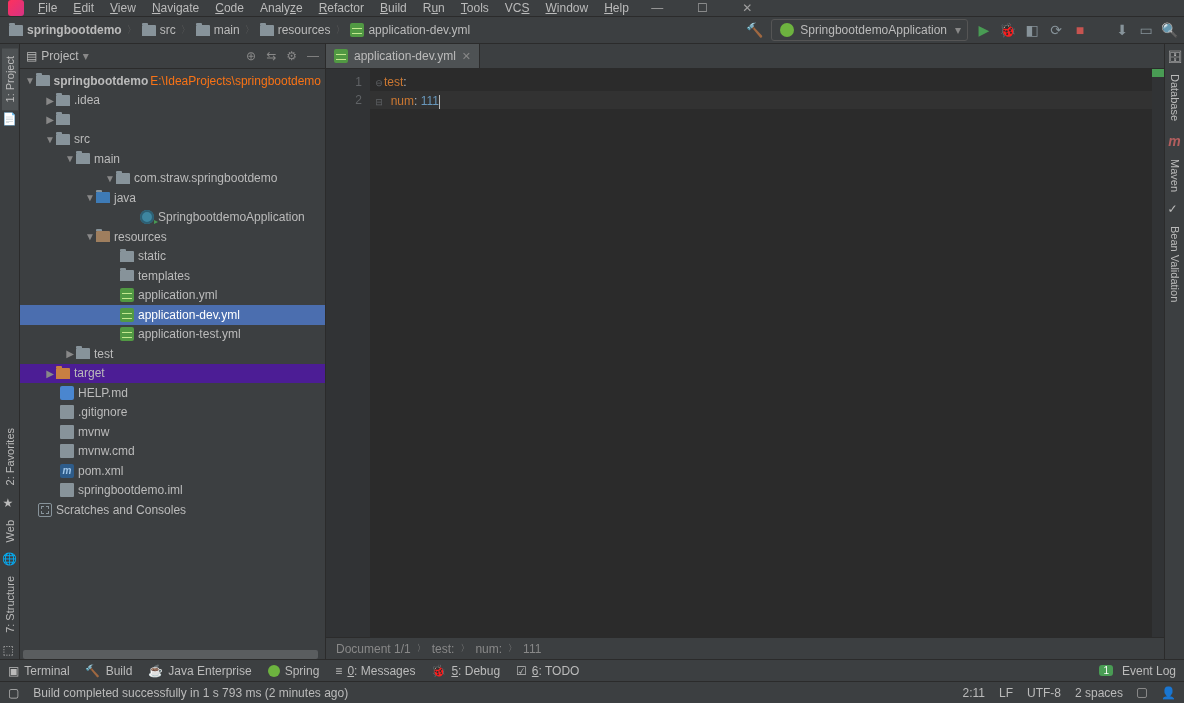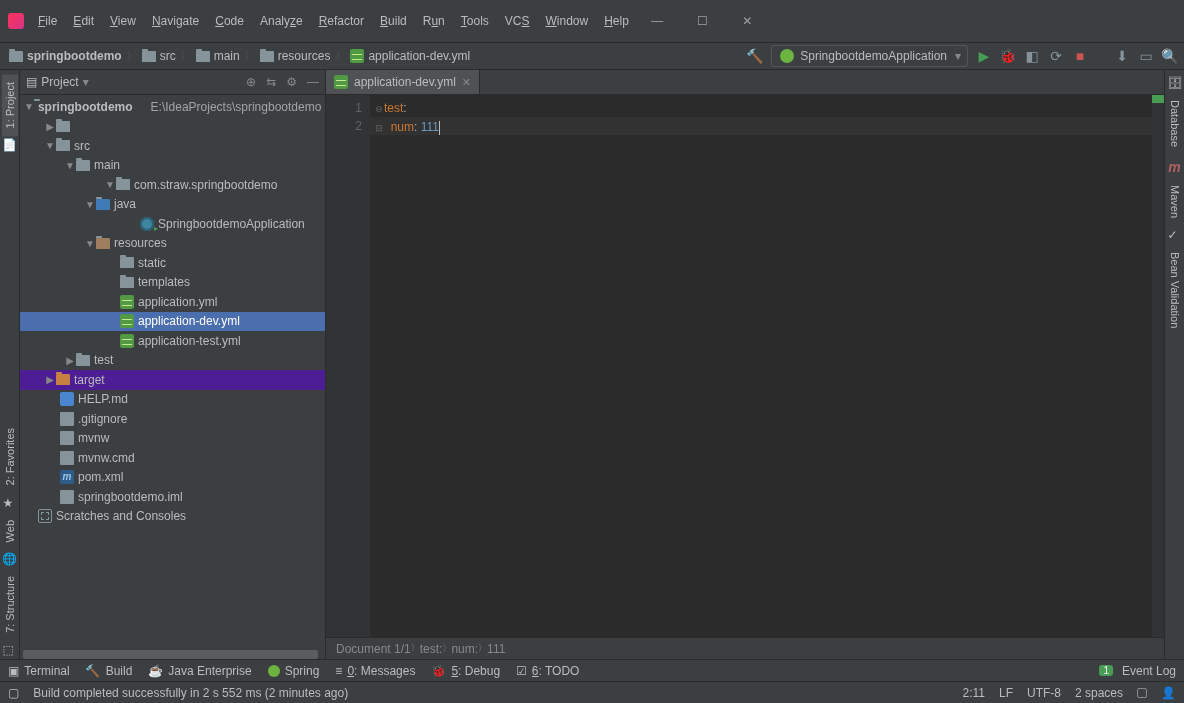--- a/index.html
+++ b/index.html
@@ -1,17 +1,17 @@
 <!DOCTYPE html>
 <html><head>
 <meta charset="utf-8">
 <style>
 *{box-sizing:border-box;margin:0;padding:0;font-family:"Segoe UI",Arial,sans-serif;font-size:12px;user-select:none}
 body{width:1184px;height:703px;background:#3c3f41;color:#bbbbbb;overflow:hidden;display:flex;flex-direction:column}
-.titlebar{height:43px;background:#3c3f41;display:flex;align-items:center;border-bottom:1px solid #2b2b2b}
+.titlebar{height:17px;background:#3c3f41;display:flex;align-items:center;border-bottom:1px solid #2b2b2b}
 .app-icon{width:16px;height:16px;margin:0 8px;background:linear-gradient(135deg,#fe315d,#d63384);border-radius:3px}
 .menu{display:flex;gap:4px}
 .menu span{padding:3px 6px;cursor:pointer}
 .menu u{text-decoration:underline}
 .title-text{flex:1;text-align:center;color:#808080;padding:0 10px;white-space:nowrap;overflow:hidden}
 .win-controls{display:flex}
 .win-btn{width:45px;height:27px;display:flex;align-items:center;justify-content:center;cursor:pointer;color:#a0a0a0}
 .navbar{height:27px;background:#3c3f41;display:flex;align-items:center;padding:0 6px;border-bottom:1px solid #2b2b2b}
 .bc{display:flex;align-items:center;gap:2px}
 .bc-item{display:flex;align-items:center;gap:4px;padding:2px 3px}
@@ -41,21 +41,21 @@
 .pane-header .icons{margin-left:auto;display:flex;gap:10px;color:#888}
 .pane-header .icons span{cursor:pointer}
 .tree{flex:1;overflow:auto;padding:2px 0}
 .tree-row{display:flex;align-items:center;height:19.5px;padding-right:4px;white-space:nowrap;cursor:pointer}
 .tree-row.selected{background:#4b6eaf;color:#fff}
 .tree-row.focused{background:#4c1d95}
 .arrow{width:12px;text-align:center;color:#888;font-size:10px}
 .arrow.open::before{content:"▼"}
 .arrow.closed::before{content:"▶"}
 .tree-label{margin-left:4px}
-.tree-hint{color:#a3a3a3;margin-left:18px}
+.tree-hint{color:#f97316;margin-left:2px}
 .file-icon{width:14px;height:14px;background:#87939a;border-radius:1px;display:inline-block}
 .java-icon{width:14px;height:14px;background:#3e86a0;border-radius:50%;display:inline-block;box-shadow:inset 0 0 0 2px #2d5f73}
 .java-icon.main{box-shadow:inset 0 0 0 2px #2d5f73;position:relative}
 .java-icon.main::after{content:"▸";position:absolute;right:-4px;bottom:-2px;color:#499c54;font-size:8px}
 .md-icon{width:14px;height:14px;background:#4a86cf;border-radius:2px;display:inline-block}
 .xml-icon{width:14px;height:14px;background:#2e5c8a;border-radius:2px;display:inline-block;font-style:italic;color:#9ec5e8;text-align:center;line-height:14px;font-size:10px;font-weight:bold}
 .lib-icon{width:14px;height:14px;display:inline-block;background:linear-gradient(90deg,#6b8e23 33%,#8b6f47 33% 66%,#5c4a3d 66%)}
 .scratch-icon{width:14px;height:14px;border:1px solid #87939a;border-radius:2px;display:inline-block;position:relative}
 .scratch-icon::after{content:"";position:absolute;inset:2px;border:1px dashed #87939a}
 .editor-area{flex:1;display:flex;flex-direction:column;background:#2b2b2b}
@@ -69,21 +69,21 @@
 .code-line{white-space:pre}
 .yaml-key{color:#cc7832}
 .yaml-val{color:#6897bb}
 .caret{display:inline-block;width:1px;height:14px;background:#bbb;vertical-align:middle;animation:blink 1s infinite}
 @keyframes blink{50%{opacity:0}}
 .err-stripe{position:absolute;right:0;top:0;width:12px;height:100%;background:#313335}
 .err-stripe .marker{position:absolute;right:0;width:12px;height:8px;background:#499c54;top:0}
 .right-gutter{width:20px;background:#3c3f41;border-left:1px solid #2b2b2b;display:flex;flex-direction:column;align-items:center;padding-top:4px}
 .right-gutter .vtab{writing-mode:vertical-rl;padding:8px 2px;font-size:11px;cursor:pointer;white-space:nowrap}
 .right-gutter .micon{width:14px;height:14px;margin:4px 0;color:#b35e5e;font-style:italic;font-weight:bold;text-align:center;font-size:14px}
-.breadcrumb-bar{height:22px;background:#3c3f41;border-top:1px solid #2b2b2b;display:flex;align-items:center;padding:0 10px;gap:0;color:#888}
+.breadcrumb-bar{height:22px;background:#3c3f41;border-top:1px solid #2b2b2b;display:flex;align-items:center;padding:0 10px;gap:6px;color:#888}
 .breadcrumb-bar span{color:#888}
 .crumb-sep{color:#555;font-size:9px}
 .toolwindow-bar{height:22px;background:#3c3f41;border-top:1px solid #2b2b2b;display:flex;align-items:center;padding:0 8px;gap:16px}
 .tw-btn{display:flex;align-items:center;gap:5px;cursor:pointer;font-size:11px}
 .tw-btn u{text-decoration:underline}
 .tw-right{margin-left:auto}
 .statusbar{height:22px;background:#3c3f41;border-top:1px solid #2b2b2b;display:flex;align-items:center;padding:0 8px;gap:14px;font-size:11px}
 .statusbar .msg{flex:1}
 .status-right{display:flex;gap:14px;align-items:center}
 .badge-green{background:#499c54;color:#fff;border-radius:3px;padding:0 4px;font-size:10px;margin-right:4px}
@@ -197,20 +197,25 @@
     <div class="tree">
       <div class="tree-row" style="padding-left:4px">
           <span class="arrow open"></span>
           <span class="folder-icon"></span>
           <b class="tree-label">springbootdemo</b>
           <span class="tree-hint">E:\IdeaProjects\springbootdemo</span>
         </div>
       <div class="tree-row" style="padding-left:24px">
           <span class="arrow closed"></span>
           <span class="folder-icon"></span>
+          <span class="tree-label">.idea</span>
+        </div>
+      <div class="tree-row" style="padding-left:24px">
+          <span class="arrow closed"></span>
+          <span class="folder-icon"></span>
           <span class="tree-label"></span>
         </div>
       <div class="tree-row" style="padding-left:24px">
           <span class="arrow open"></span>
           <span class="folder-icon"></span>
           <span class="tree-label">src</span>
         </div>
       <div class="tree-row" style="padding-left:44px">
           <span class="arrow open"></span>
           <span class="folder-icon"></span>
@@ -374,21 +379,21 @@
       <span><u>6</u>: TODO</span>
     </span>
   <span class="tw-btn tw-right">
       <span class="badge-green">1</span>
       <span>Event Log</span>
     </span>
 </div>
 
 <div class="statusbar">
   <span>▢</span>
-  <span class="msg">Build completed successfully in 2 s 552 ms (2 minutes ago)</span>
+  <span class="msg">Build completed successfully in 1 s 793 ms (2 minutes ago)</span>
   <div class="status-right">
     <span>2:11</span>
     <span>LF</span>
     <span>UTF-8</span>
     <span>2 spaces</span>
     <span class="lock-icon"></span>
     <span>👤</span>
   </div>
 </div>
 

